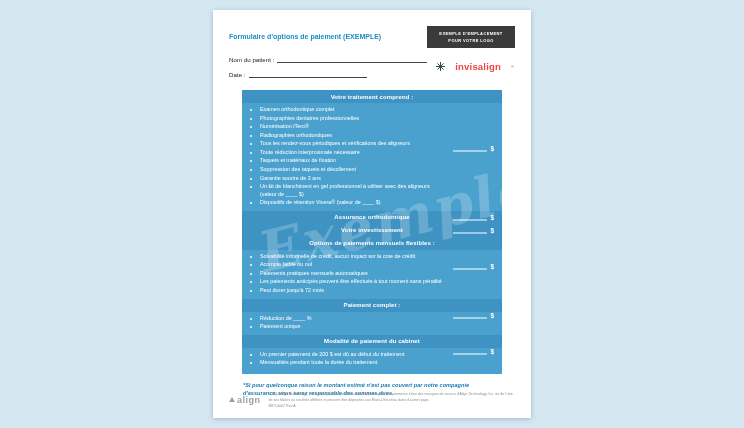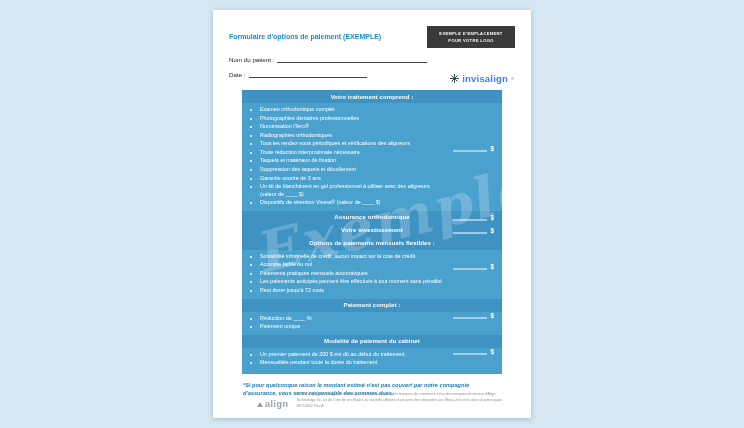--- a/index.html
+++ b/index.html
@@ -21,21 +21,21 @@
     font-size:4px; font-weight:bold; letter-spacing:.4px; text-align:center;
     display:flex; flex-direction:column; justify-content:center; gap:1.5px;
   }
 
   .fields { margin-top:8px; }
   .field-row { display:flex; align-items:flex-end; gap:3px; margin-top:8px; font-size:6.2px; color:#222; }
   .field-line { border-bottom:0.8px solid #444; height:7px; }
   .line-patient { width:150px; }
   .line-date { width:118px; }
 
-  .brand { position:absolute; right:17px; top:63px; display:flex; align-items:center; gap:3px; color:#3b82f6; }
+  .brand { position:absolute; right:17px; top:51px; display:flex; align-items:center; gap:10px; color:#ef4444; }
   .brand-text { font-size:9.5px; font-weight:bold; letter-spacing:.2px; }
   .brand sup { font-size:4px; }
 
   .bluebox { position:relative; margin:12px 13px 0; background:#4ba1cd; padding-bottom:3px; }
   .section { position:relative; }
   .sec-header {
     background:#3e93c2; color:#ffffff; font-weight:bold; font-size:6px;
     text-align:center; padding:3.5px 8px; letter-spacing:.1px;
   }
   .bullets {
@@ -56,21 +56,21 @@
     font-family:"DejaVu Serif", serif; font-style:italic; font-weight:bold;
     font-size:56px; letter-spacing:2px; color:rgba(255,255,255,.22);
     transform:rotate(-14deg); white-space:nowrap;
   }
 
   .footnote {
     margin:7px 14px 0; font-size:5.6px; font-weight:bold; font-style:italic;
     color:#1c7cb0; line-height:1.55; max-width:250px;
   }
 
-  .footer { position:absolute; left:16px; right:16px; bottom:9px; display:flex; gap:8px; align-items:flex-end;margin-left:28px; }
+  .footer { position:absolute; left:16px; right:16px; bottom:9px; display:flex; gap:8px; align-items:center; }
   .align-logo { font-size:9px; font-weight:bold; color:#9aa1a6; letter-spacing:.5px; display:flex; align-items:center; gap:2px; }
   .align-mark { width:0; height:0; border-left:3px solid transparent; border-right:3px solid transparent; border-bottom:5px solid #9aa1a6; display:inline-block; }
   .legal { font-size:3.6px; color:#8b9196; line-height:1.7; flex:1; }
 </style>
 </head>
 <body>
 
 <div class="canvas">
   <div class="paper">
 

